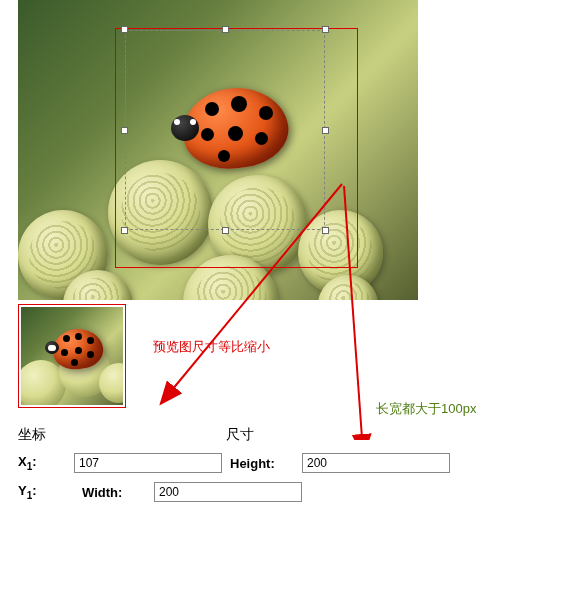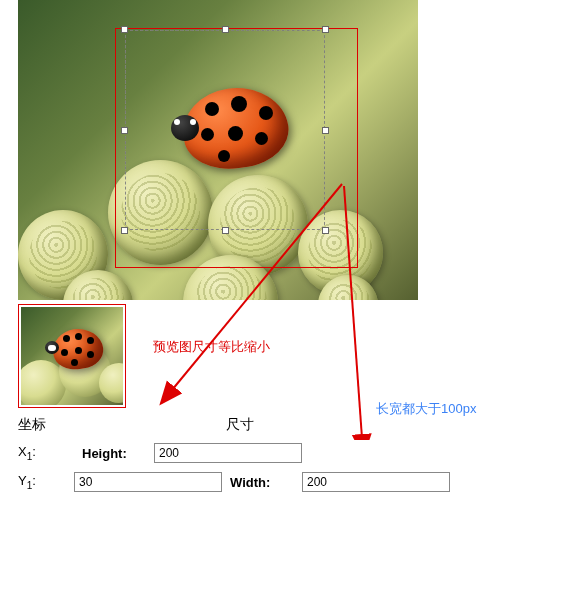--- a/index.html
+++ b/index.html
@@ -39,28 +39,28 @@
     .preview-box{position:absolute;left:0;top:0;width:108px;height:104px;border:1px solid #d00;padding:2px;}
     .preview-img{width:102px;height:98px;position:relative;overflow:hidden;background:linear-gradient(135deg,#3a5a2a,#688040 30%,#c8d080 60%,#556030);}
     .pv-bud{position:absolute;border-radius:50%;background:radial-gradient(circle at 35% 30%,#f0f0c0,#d8dc90 45%,#a0a860 75%,#5a6030);}
     .pvb1{left:-5px;bottom:-5px;width:50px;height:50px}.pvb2{left:38px;bottom:8px;width:52px;height:52px}.pvb3{left:78px;bottom:2px;width:40px;height:40px}
     .pv-lb{position:absolute;left:22px;top:18px;width:64px;height:48px}
     .pv-lb .lb-body{left:10px;top:4px;width:50px;height:40px}
     .pv-lb .lb-head{left:2px;top:16px;width:14px;height:13px}
     .pv-lb .spot{width:7px;height:7px}
     .pv-lb .s1{left:20px;top:10px}.pv-lb .s2{left:32px;top:8px}.pv-lb .s3{left:44px;top:12px}.pv-lb .s4{left:18px;top:24px}.pv-lb .s5{left:32px;top:22px}.pv-lb .s6{left:44px;top:26px}.pv-lb .s7{left:28px;top:34px}
     .note1{position:absolute;left:135px;top:34px;color:#d00;font-size:13px;}
-    .note2{position:absolute;left:358px;top:96px;color:#3b82f6;font-size:13px;}
+    .note2{position:absolute;left:358px;top:96px;color:#4d7c0f;font-size:13px;}
     .arrow-layer{position:absolute;left:0;top:0;width:585px;height:440px;pointer-events:none;}
-    .form-area{margin:4px 0 0 18px;width:500px;}
+    .form-area{margin:14px 0 0 18px;width:500px;}
     .headers{display:flex;}
     .hdr{font-size:14px;}
     .hdr1{width:208px;}
     .row{display:flex;align-items:center;margin-top:9px;}
-    .lbl{width:56px;font-size:13px;font-weight:normal;}
+    .lbl{width:56px;font-size:13px;font-weight:bold;}
     .lbl sub{font-size:10px;vertical-align:sub;}
     input.fld{width:148px;height:20px;border:1px solid #888;padding:1px 4px;font-size:12px;}
     .col-gap{width:8px;}
     .lbl2{width:72px;font-size:13px;font-weight:bold;}
   </style>
 </head>
 <body>
 
 <div style="position:relative;">
 
@@ -132,26 +132,26 @@
     <line x1="344" y1="186" x2="362" y2="438" stroke="#d00" stroke-width="2" marker-end="url(#ah)"></line>
   </svg>
 
   <div class="form-area">
     <div class="headers">
       <div class="hdr hdr1">坐标</div>
       <div class="hdr">尺寸</div>
     </div>
     <div class="row">
       <div class="lbl"><span>X</span><sub>1</sub><span>:</span></div>
+      <input class="fld" value="107" style="">
       <div class="col-gap"></div>
       <div class="lbl2">Height:</div>
       <input class="fld" value="200" style="">
     </div>
     <div class="row">
       <div class="lbl"><span>Y</span><sub>1</sub><span>:</span></div>
-      <input class="fld" value="30" style="">
       <div class="col-gap"></div>
       <div class="lbl2">Width:</div>
       <input class="fld" value="200" style="">
     </div>
   </div>
 
 </div>
 
 </body></html>

